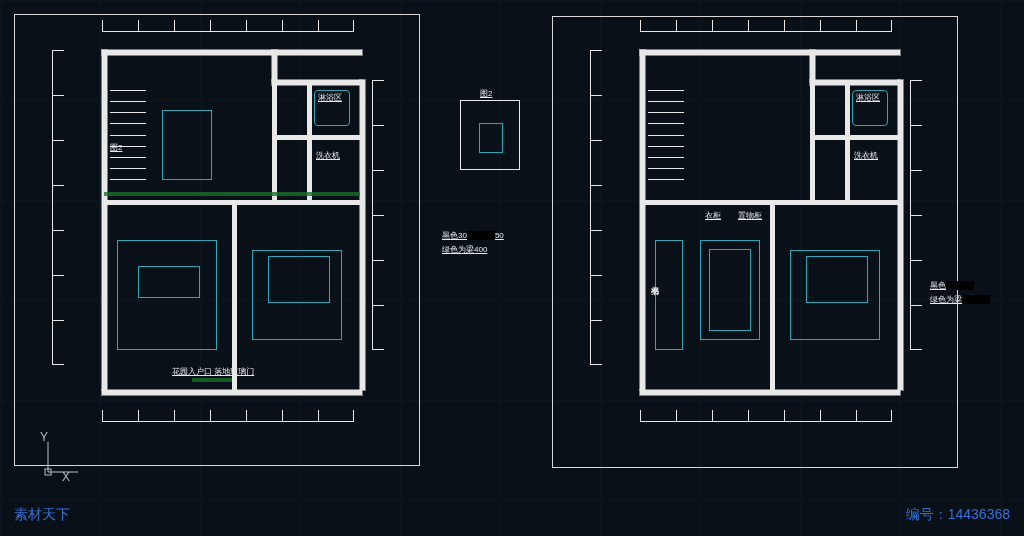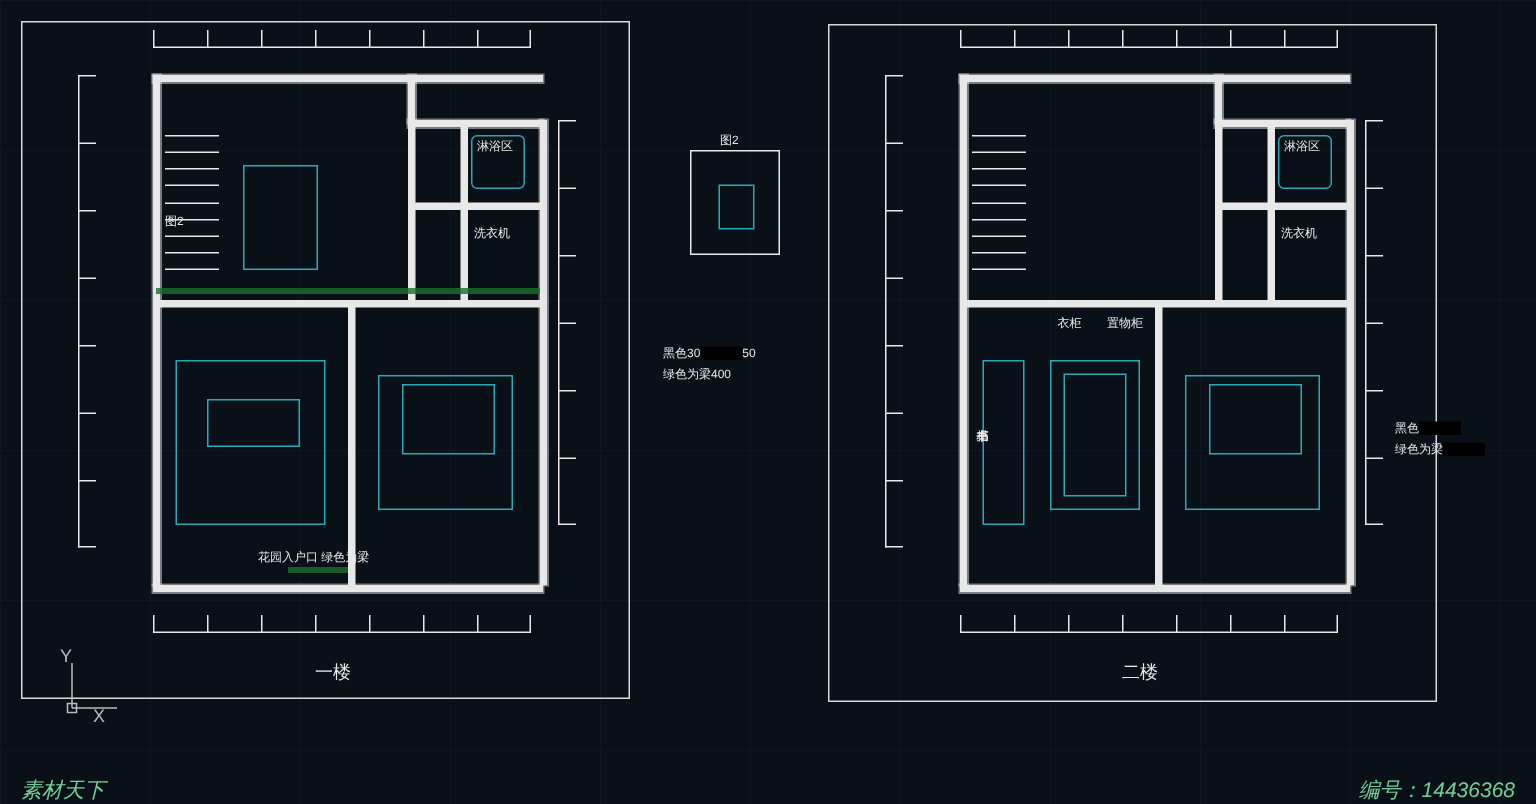--- a/index.html
+++ b/index.html
@@ -100,36 +100,36 @@
 .rug::before{content:"";position:absolute;inset:8px;border:1px solid #2aa8b8;}
 
 
 .detail {
   position:absolute; top:100px; left:460px; width:60px; height:70px;
   border:1px solid #e8e8e8;
 }
 .detail .inner { position:absolute; top:22px; left:18px; width:24px; height:30px; border:1px solid #2aa8b8; }
 
 
-.lbl { position:absolute; color:#e8e8e8; font-size:10px; white-space:nowrap; }
+.lbl { position:absolute; color:#e8e8e8; font-size:10px; white-space:nowrap;text-decoration:underline; }
 .lbl.small { font-size:8px; }
 
 
 .floor-title { position:absolute; color:#e8e8e8; font-size:12px; text-align:center; width:100%; }
 
 
 .ucs { position:absolute; left:40px; top:440px; color:#bcbcbc; font-size:12px; }
 .ucs .x { position:absolute; left:22px; top:30px; }
 .ucs .y { position:absolute; left:0; top:-10px; }
 .ucs svg { overflow:visible; }
 
 .watermark-row {
   position:absolute; left:0; bottom:0; width:1024px; height:30px;
-  display:flex; justify-content:space-between; align-items:flex-end;
-  padding:0 14px; font-size:14px; color:#86efac;font-style:italic;
+  display:flex; justify-content:space-between; align-items:flex-start;
+  padding:0 14px; font-size:14px; color:#3b82f6;
 }
 .watermark-row .wl { opacity:.85; }
 .watermark-row .wr { opacity:.85; }
 
 
 .redact { display:inline-block; width:28px; height:9px; background:#000; vertical-align:middle; }
 
 </style>
 </head>
 <body>
@@ -205,24 +205,23 @@
         <div class="tick"></div>
         <div class="tick"></div>
       <div class="tick"></div>
         <div class="tick"></div>
         <div class="tick"></div>
     </div>
 
     <span class="lbl small" style="top:42px;left:246px">淋浴区</span>
     <span class="lbl small" style="top:100px;left:244px">洗衣机</span>
     <span class="lbl small" style="top:318px;left:100px;line-height:1.1">花园入户口
-绿色为梁</span>
+落地玻璃门</span>
     <span class="lbl small" style="top:92px;left:38px">图2</span>
 
-    <div class="floor-title" style="top:390px">一楼</div>
   </div>
 
   <div class="detail">
     <div class="inner"></div>
   </div>
   <span class="lbl small" style="top:88px;left:480px">图2</span>
 
   <div class="lbl small" style="top:230px;left:442px">
     <span>黑色30</span><span class="redact"></span><span>50</span>
   </div>
@@ -293,21 +292,20 @@
         <div class="tick"></div>
         <div class="tick"></div>
     </div>
 
     <span class="lbl small" style="top:42px;left:246px">淋浴区</span>
     <span class="lbl small" style="top:100px;left:244px">洗衣机</span>
     <span class="lbl small" style="top:230px;left:38px;writing-mode:vertical-rl">书桌书柜</span>
     <span class="lbl small" style="top:160px;left:95px">衣柜</span>
     <span class="lbl small" style="top:160px;left:128px">置物柜</span>
 
-    <div class="floor-title" style="top:390px">二楼</div>
   </div>
 
   <div class="lbl small" style="top:280px;left:930px">
     <span>黑色</span><span class="redact"></span>
   </div>
   <div class="lbl small" style="top:294px;left:930px">
     <span>绿色为梁</span><span class="redact"></span>
   </div>
 
   <div class="ucs">

